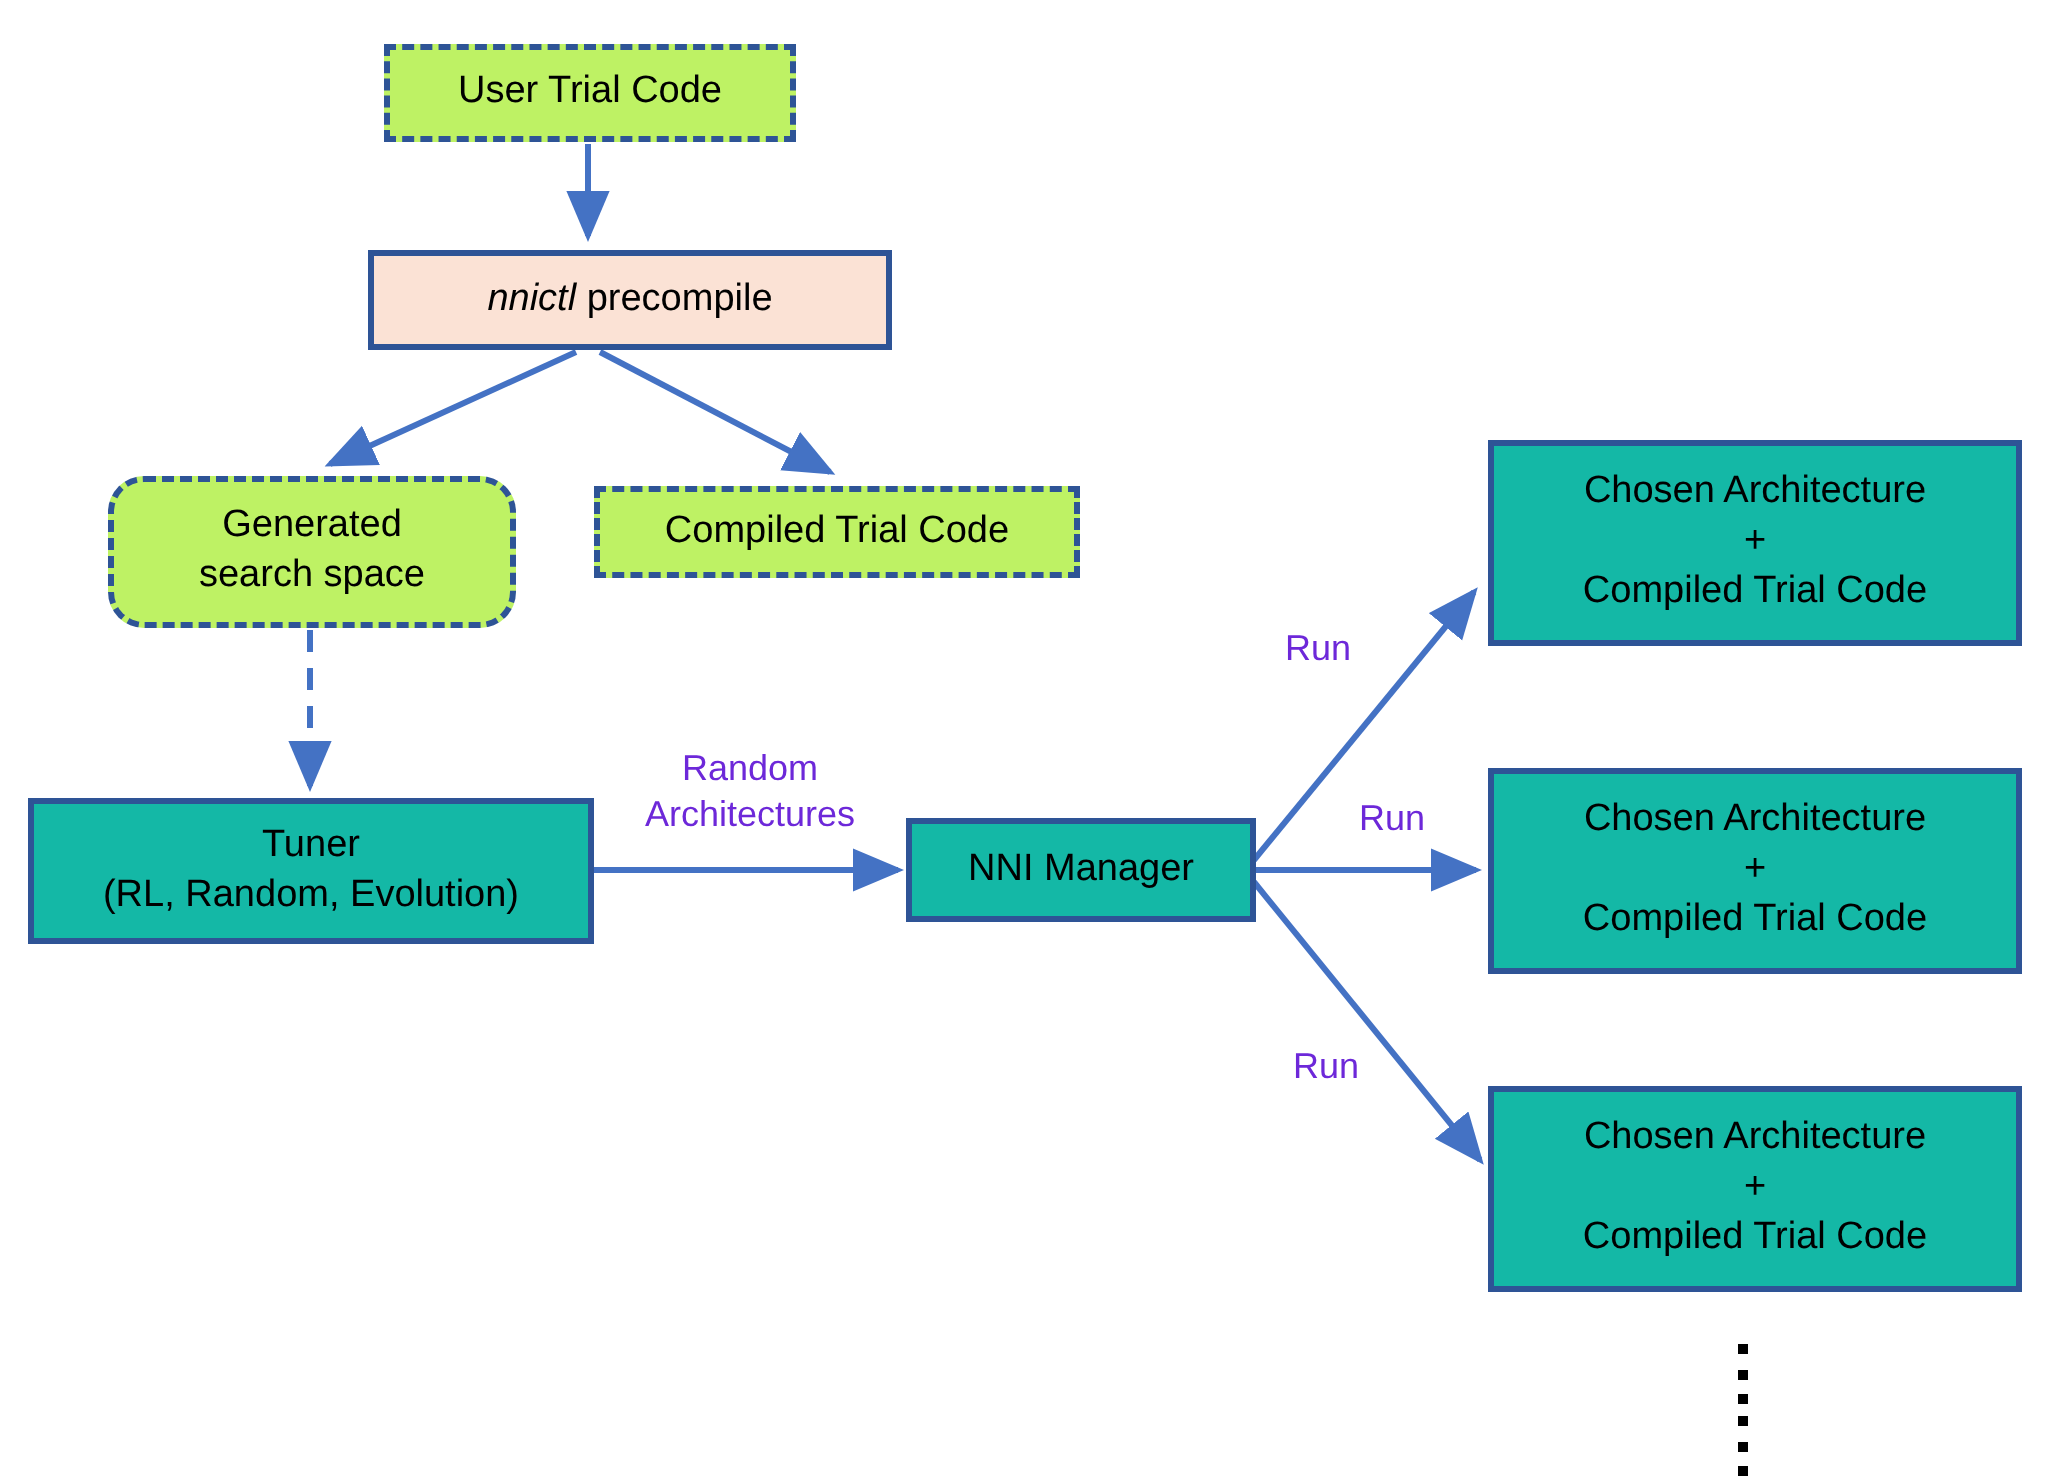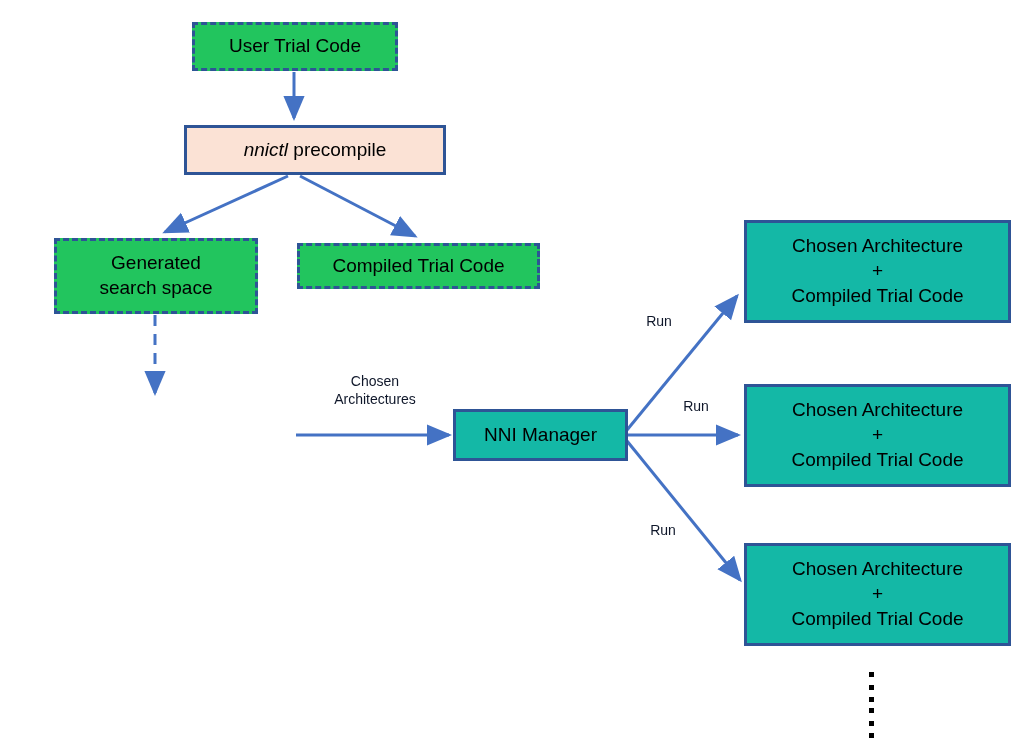--- a/index.html
+++ b/index.html
@@ -31,36 +31,36 @@
     align-items: center;
     justify-content: center;
     text-align: center;
     color: #000000;
     font-size: 19px;
     line-height: 1.3;
     z-index: 5;
   }
   .node .line { display: block; white-space: nowrap; }
   .node-peach-dashed {
-    background: #22c55e;
+    background: #bef264;
     border: 3px dashed #2e5496;
   }
   .node-peach-solid {
     background: #fbe2d5;
     border: 3px solid #2e5496;
   }
   .node-blue-solid {
     background: #14b8a6;
     border: 3px solid #2e5496;
   }
   .italic { font-style: italic; }
   .edge-label {
     position: absolute;
-    color: #0f172a;
-    font-size: 14px;
+    color: #6d28d9;
+    font-size: 18px;
     line-height: 1.25;
     text-align: center;
     white-space: nowrap;
     z-index: 6;
   }
   .vdots {
     position: absolute;
     z-index: 6;
     display: flex;
     flex-direction: column;
@@ -107,29 +107,33 @@
   </svg>
 
   <div class="node node-peach-dashed" style="left:192px; top:22px; width:206px; height:49px;">
     <span class="line">User Trial Code</span>
   </div>
 
   <div class="node node-peach-solid" style="left:184px; top:125px; width:262px; height:50px;">
     <span class="line"><em class="italic">nnictl</em><span> precompile</span></span>
   </div>
 
-  <div class="node node-peach-dashed" style="left:54px; top:238px; width:204px; height:76px;">
+  <div class="node node-peach-dashed" style="left:54px; top:238px; width:204px; height:76px;border-radius:18px;">
     <span class="line">Generated</span>
     <span class="line">search space</span>
   </div>
 
   <div class="node node-peach-dashed" style="left:297px; top:243px; width:243px; height:46px;">
     <span class="line">Compiled Trial Code</span>
   </div>
 
+  <div class="node node-blue-solid" style="left:14px; top:399px; width:283px; height:73px;">
+    <span class="line">Tuner</span>
+    <span class="line">(RL, Random, Evolution)</span>
+  </div>
 
   <div class="node node-blue-solid" style="left:453px; top:409px; width:175px; height:52px;">
     <span class="line">NNI Manager</span>
   </div>
 
   <div class="node node-blue-solid" style="left:744px; top:220px; width:267px; height:103px;">
     <span class="line">Chosen Architecture</span>
     <span class="line">+</span>
     <span class="line">Compiled Trial Code</span>
   </div>
@@ -140,21 +144,21 @@
     <span class="line">Compiled Trial Code</span>
   </div>
 
   <div class="node node-blue-solid" style="left:744px; top:543px; width:267px; height:103px;">
     <span class="line">Chosen Architecture</span>
     <span class="line">+</span>
     <span class="line">Compiled Trial Code</span>
   </div>
 
   <div class="edge-label" style="left:300px; top:373px; width:150px;">
-    <span class="line">Chosen</span><br>
+    <span class="line">Random</span><br>
     <span class="line">Architectures</span>
   </div>
 
   <div class="edge-label" style="left:636px; top:313px; width:46px;">Run</div>
 
   <div class="edge-label" style="left:673px; top:398px; width:46px;">Run</div>
 
   <div class="edge-label" style="left:640px; top:522px; width:46px;">Run</div>
 
   <div class="vdots" style="left:868px; top:672px; width:6px; height:30px;">

